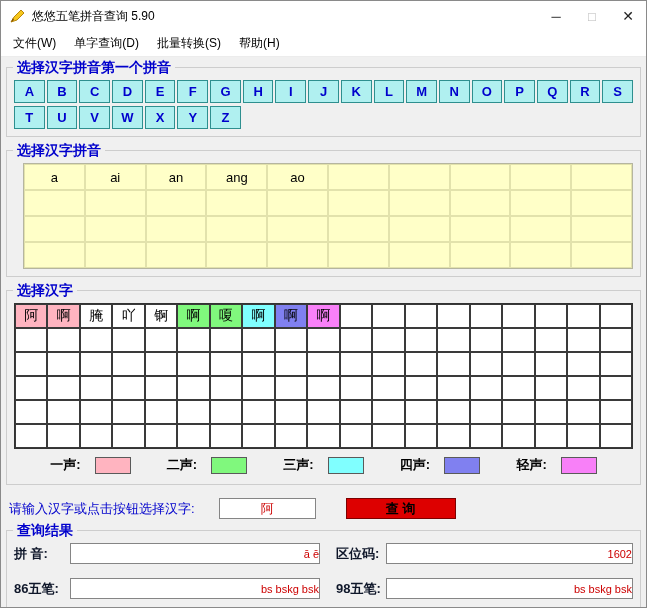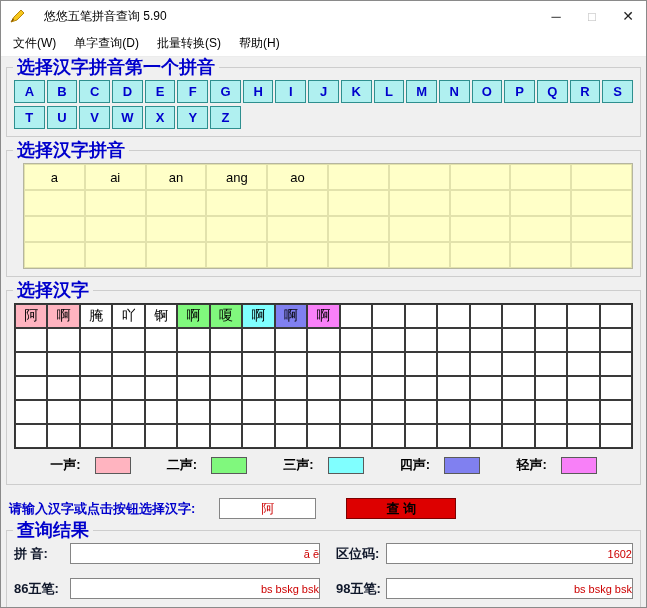--- a/index.html
+++ b/index.html
@@ -3,33 +3,33 @@
 <meta charset="utf-8">
 <style>
   * { box-sizing: border-box; margin: 0; padding: 0; }
   html,body { background: #d6d6d6; }
   body { font-family: "Liberation Sans", "DejaVu Sans", sans-serif; }
   .window { width: 647px; height: 608px; background: #f0f0f0; border: 1px solid #8a8a8a; overflow: hidden; }
 
   
   .titlebar { height: 30px; background: #ffffff; display: flex; align-items: center; padding-left: 8px; }
   .app-icon { width: 16px; height: 16px; display: inline-flex; }
-  .titlebar .title { font-size: 12px; color: #000; margin-left: 19px; flex: 1; }
+  .titlebar .title { font-size: 12px; color: #000; margin-left: 7px; flex: 1; }
   .win-controls { display: flex; height: 30px; }
   .wc { width: 36px; height: 30px; display: flex; align-items: center; justify-content: center; font-size: 13px; color: #222; }
   .wc.max { color: #b9b9b9; }
   .wc.close { font-size: 14px; }
 
   
   .menubar { height: 26px; background: #ffffff; display: flex; align-items: center; padding-left: 3px; border-bottom: 1px solid #ececec; }
   .menu-item { font-size: 12px; color: #000; padding: 5px 9px; cursor: default; }
 
   
   .gb { position: relative; border: 1px solid #cdcdcd; margin: 10px 5px 0 5px; padding: 12px 7px 7px 7px; }
-  .gb-title { position: absolute; top: -9px; left: 6px; background: #f0f0f0; padding: 0 4px; font-size: 18px; font-weight: bold; color: #0000cc; line-height: 16px; }
+  .gb-title { position: absolute; top: -9px; left: 6px; background: #f0f0f0; padding: 0 4px; font-size: 14px; font-weight: bold; color: #0000cc; line-height: 16px; }
 
   
   .letters-grid { display: grid; grid-template-columns: repeat(19, 1fr); gap: 2px; }
   .letters-grid.row2 { margin-top: 3px; }
   .letter-btn { height: 23px; background: #b0f0f0; border: 1px solid #2e8f8f; color: #0000cc; font-size: 13px; font-weight: bold; display: flex; align-items: center; justify-content: center; cursor: default; }
 
   
   .gb-pinyin { margin-top: 13px; padding-left: 16px; }
   .pinyin-grid { display: grid; border: 1px solid #b5b5a0; background: #ffffc8; }
   .pinyin-cell { height: 26px; border: 1px solid #e2e2ac; display: flex; align-items: center; justify-content: center; font-size: 13px; color: #000; }
@@ -40,21 +40,21 @@
   .hanzi-cell { height: 24px; border: 1px solid #3a3a3a; display: flex; align-items: center; justify-content: center; font-size: 14px; color: #000; background: #fff; }
 
   
   .legend-row { display: flex; justify-content: space-evenly; align-items: center; margin-top: 6px; height: 20px; }
   .legend-item { display: flex; align-items: center; gap: 14px; }
   .legend-label { font-size: 13px; font-weight: bold; color: #000; }
   .legend-swatch { width: 36px; height: 17px; border: 1px solid #5a5a5a; display: inline-block; }
 
   
   .input-row { display: flex; align-items: center; margin: 13px 8px 0 8px; height: 21px; }
-  .input-label { font-size: 13px; font-weight: bold; color: #0000cc; }
+  .input-label { font-size: 13px; font-weight: normal; color: #0000cc; }
   .query-input { width: 97px; height: 21px; margin-left: 24px; text-align: center; color: #cc0000; font-size: 13px; border: 1px solid #858585; background: #fff; outline: none; font-family: inherit; }
   .query-btn { width: 110px; height: 21px; margin-left: 30px; background: #dd0000; border: 1px solid #7c0000; color: #000000; font-size: 13px; font-weight: bold; font-family: inherit; cursor: default; }
 
   
   .gb-results { margin-top: 11px; padding-bottom: 8px; }
   .result-row { display: flex; align-items: center; }
   .result-row + .result-row { margin-top: 14px; }
   .result-label { font-size: 13px; font-weight: bold; color: #0f172a; white-space: nowrap; }
   .result-label.l1 { width: 56px; }
   .result-label.l2 { width: 50px; margin-left: 16px; }

